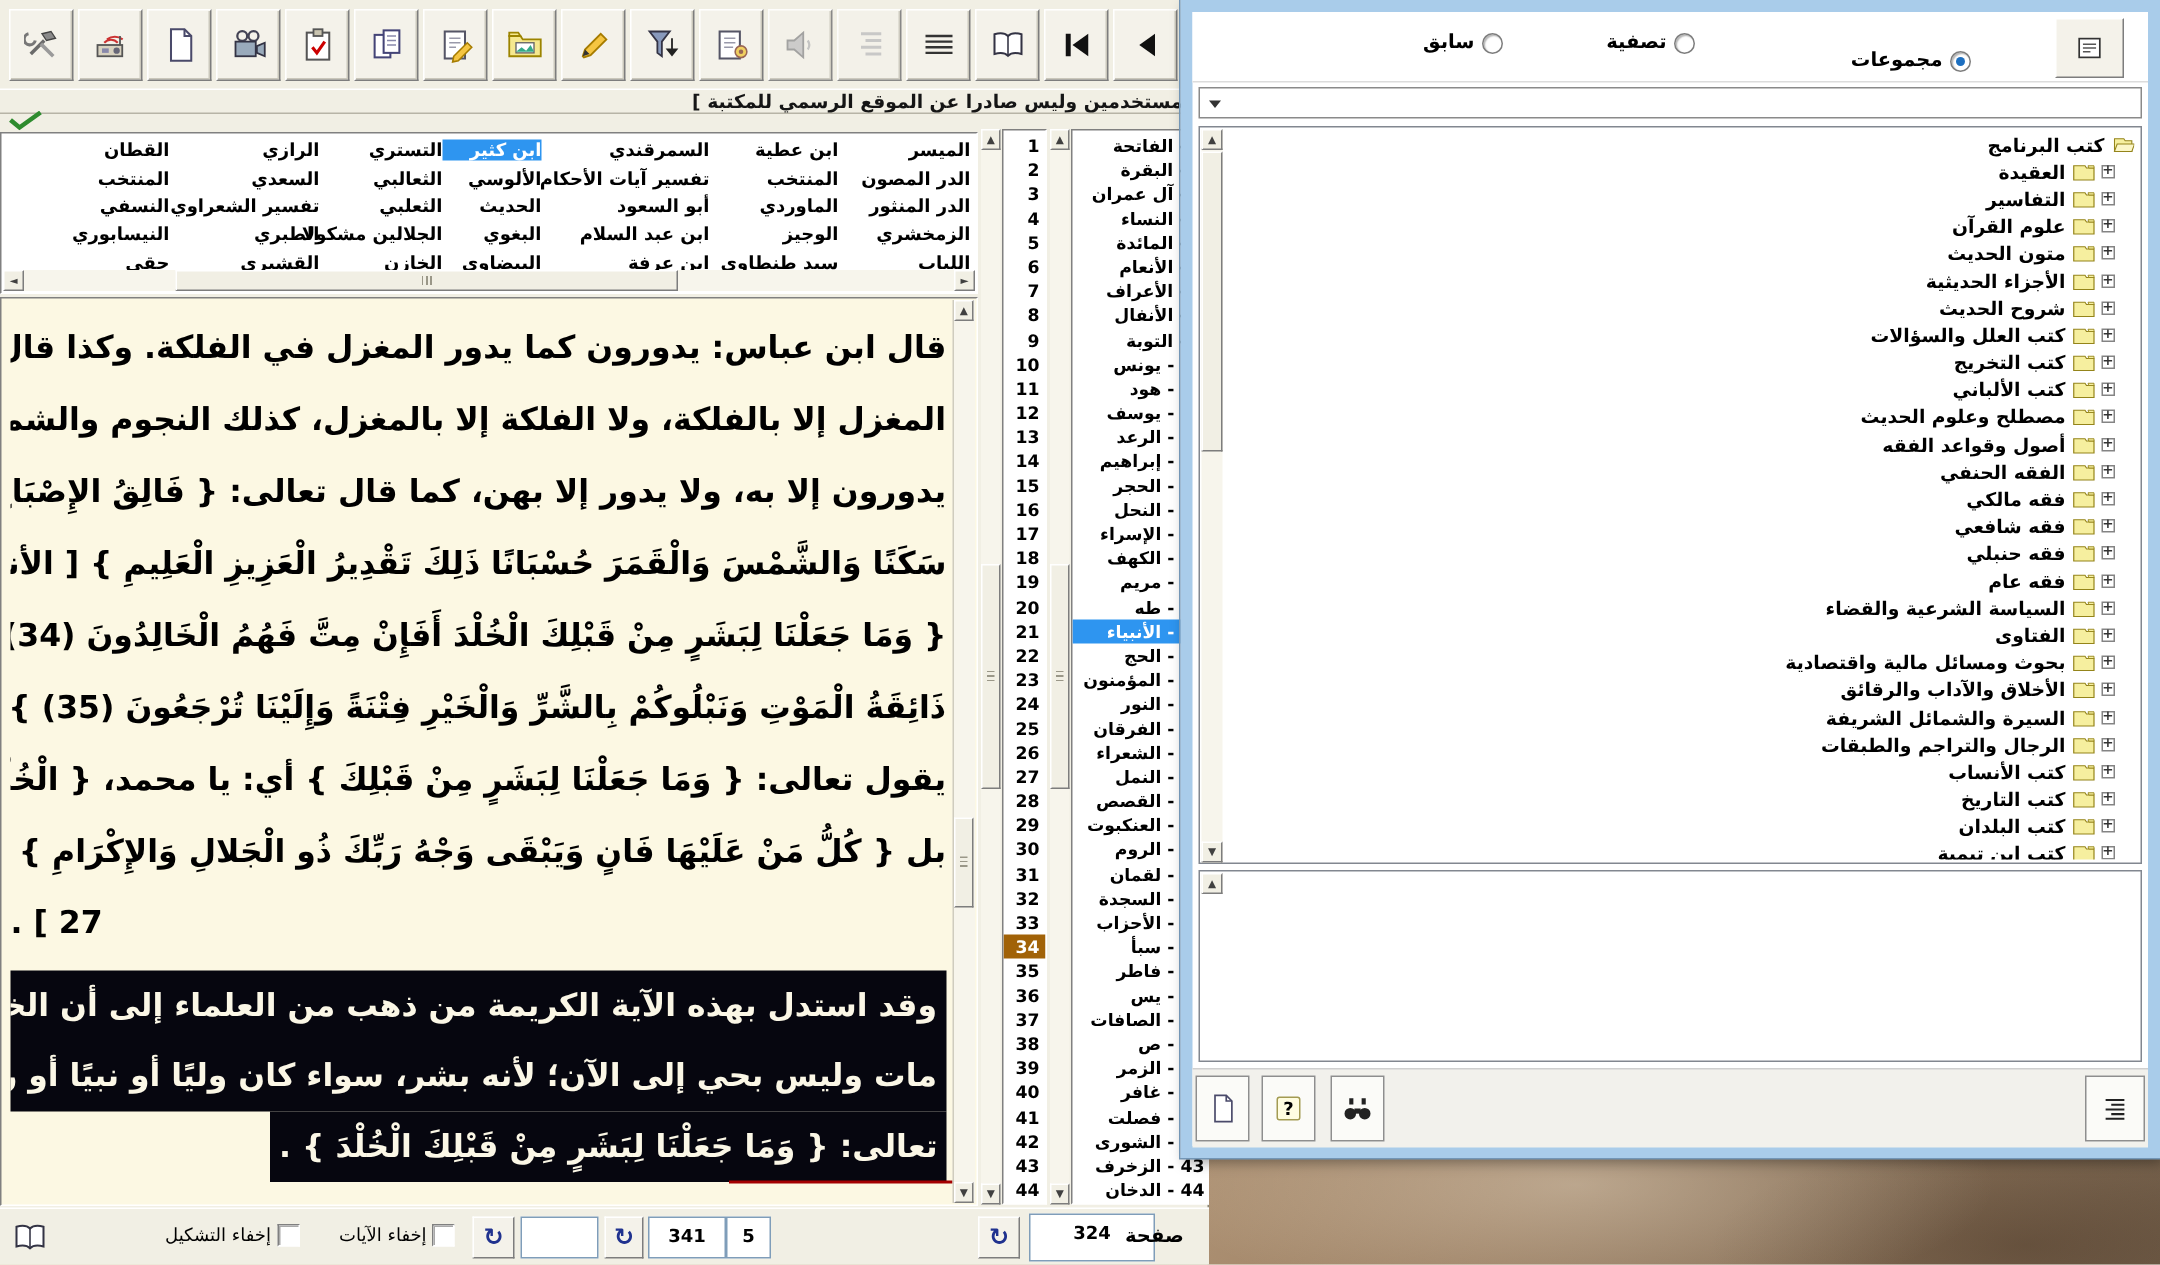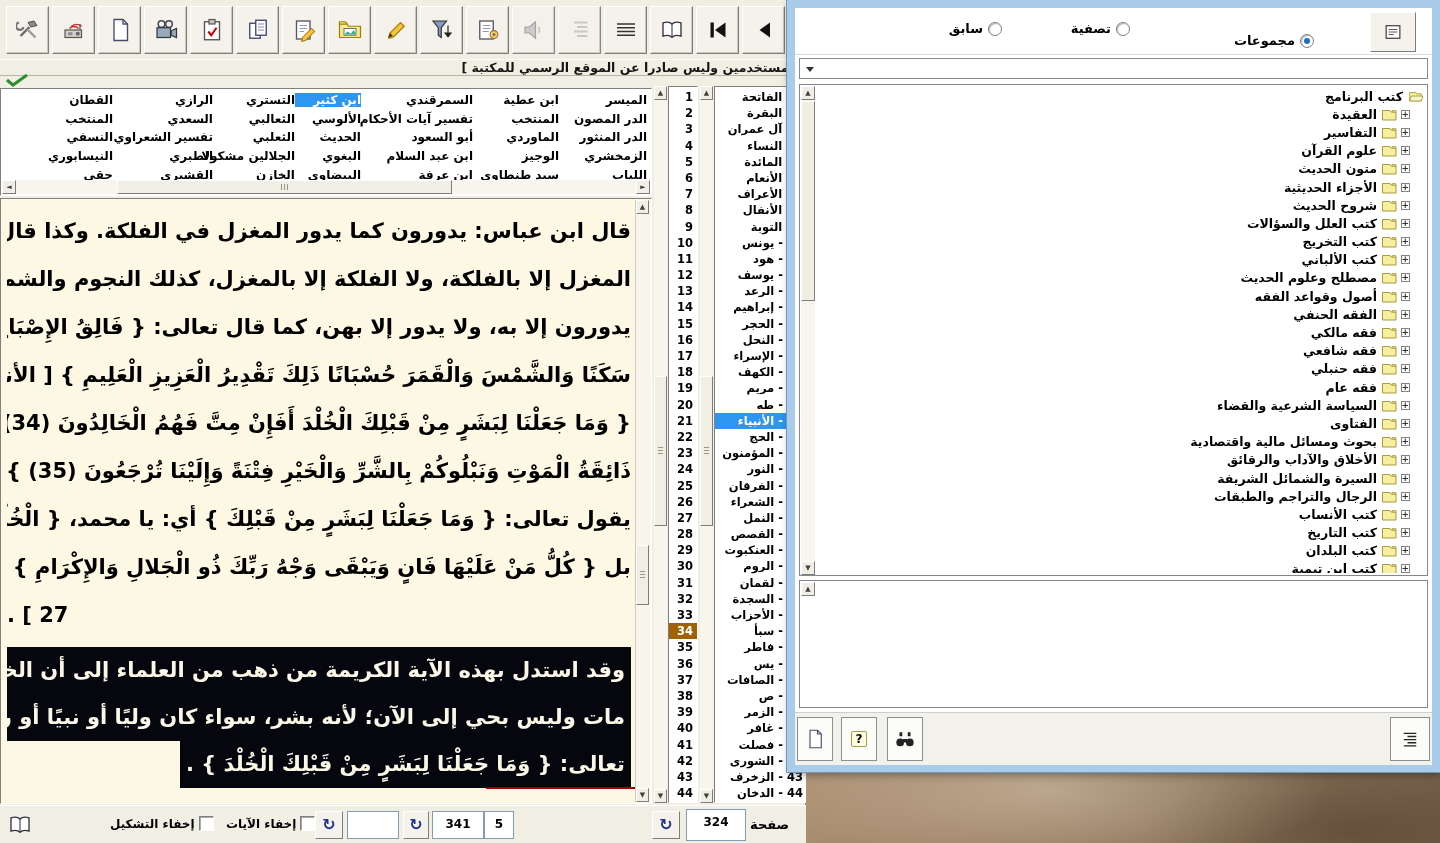--- a/index.html
+++ b/index.html
@@ -60,21 +60,21 @@
   .nrow.sel{background:#a16207;color:#fff}
   .srow{height:16.2px;line-height:16px;direction:rtl;white-space:nowrap;padding-right:2px;
         font-size:11.5px;font-weight:bold;overflow:hidden}
   .srow.sel{background:#2E95F0;color:#fff}
   
   #statusbar{position:absolute;left:0;top:805px;width:806px;height:38px;background:#F1EFE4;border-top:1px solid #fff}
   .inp{position:absolute;background:#fff;border:1px solid #7F9DB9;box-sizing:border-box;
        font-size:12px;text-align:center;padding-top:5px;font-weight:bold}
   .rbtn{position:absolute;background:#F4F2EA;border:1px solid;border-color:#fff #7d7d7d #7d7d7d #fff;
        color:#20328F;font-weight:bold;font-size:16px;text-align:center;line-height:25px;box-sizing:border-box}
-  .cb{position:absolute;display:flex;align-items:flex-end;gap:4px;font-size:12px;font-weight:bold;direction:ltr}
+  .cb{position:absolute;display:flex;align-items:flex-start;gap:4px;font-size:12px;font-weight:normal;direction:ltr}
   .cbox{width:13px;height:13px;background:#fff;border:1px solid;border-color:#808080 #fff #fff #808080;
         box-shadow:inset 1px 1px 0 #a9a9a9;flex:none}
   #sblabel{position:absolute;left:750px;top:11px;font-size:13px;font-weight:bold;direction:rtl}
   #sbbook{position:absolute;left:8px;top:7px;width:28px;height:24px}
   
   #rw{position:absolute;left:787px;top:0;width:653px;height:772px;box-sizing:border-box;
       border:8px solid #A9CCEA;outline:1px solid #7396B6;background:#fff;z-index:10;
       box-shadow:2px 3px 8px rgba(0,0,0,.35)}
   #rtop{position:absolute;left:0;top:0;right:0;height:46px;background:#fff;border-bottom:1px solid #dcdcdc}
   .formbtn{position:absolute;right:16px;top:4px;width:44px;height:38px;background:#F4F2EA;
@@ -472,21 +472,21 @@
     <span class="cb" style="left:226px;top:10px">
       <span>إخفاء الآيات</span>
       <span class="cbox"></span>
     </span>
     <span class="rbtn" style="left:315px;top:5px;width:28px;height:28px">↻</span>
     <span class="inp" style="left:347px;top:5px;width:52px;height:28px"></span>
     <span class="rbtn" style="left:403px;top:5px;width:26px;height:28px">↻</span>
     <span class="inp" style="left:432px;top:5px;width:52px;height:28px">341</span>
     <span class="inp" style="left:484px;top:5px;width:30px;height:28px">5</span>
     <span class="rbtn" style="left:652px;top:5px;width:28px;height:28px">↻</span>
-    <span class="inp" style="left:686px;top:3px;width:60px;height:32px">324</span>
+    <span class="inp" style="left:686px;top:3px;width:84px;height:32px">324</span>
     <span id="sblabel">صفحة</span>
   </div>
 </div>
 
 <div id="rw">
   <div id="rtop">
     <span class="formbtn">
       <span class="ic">
         <svg viewBox="0 0 16 16" style="width:20px;height:20px">
             <rect x="2.5" y="3" width="11" height="10" fill="#fff" stroke="#333" stroke-width=".9"></rect>

